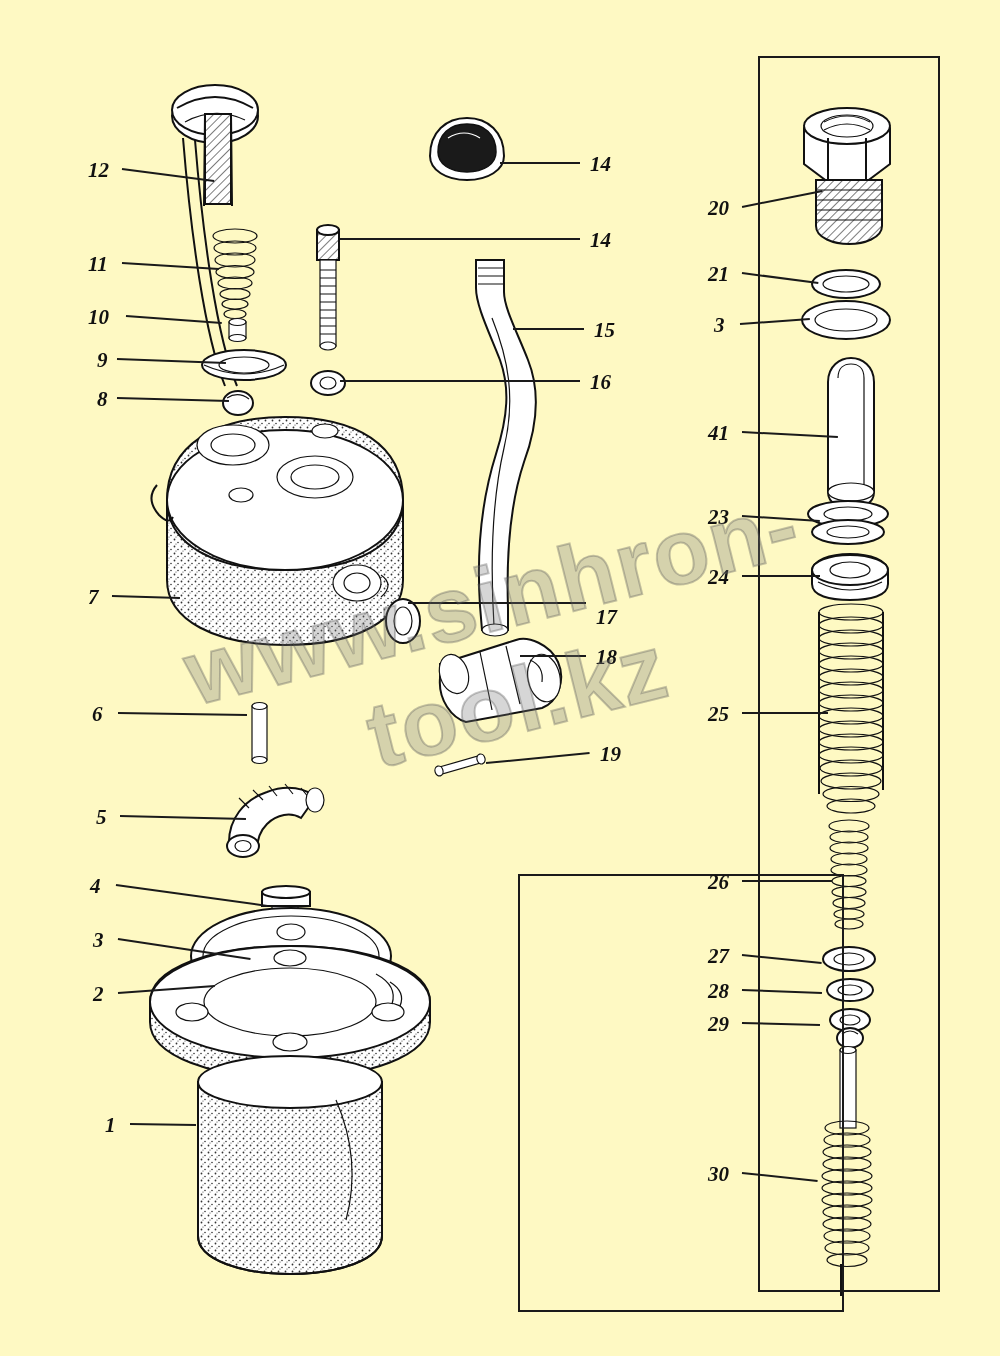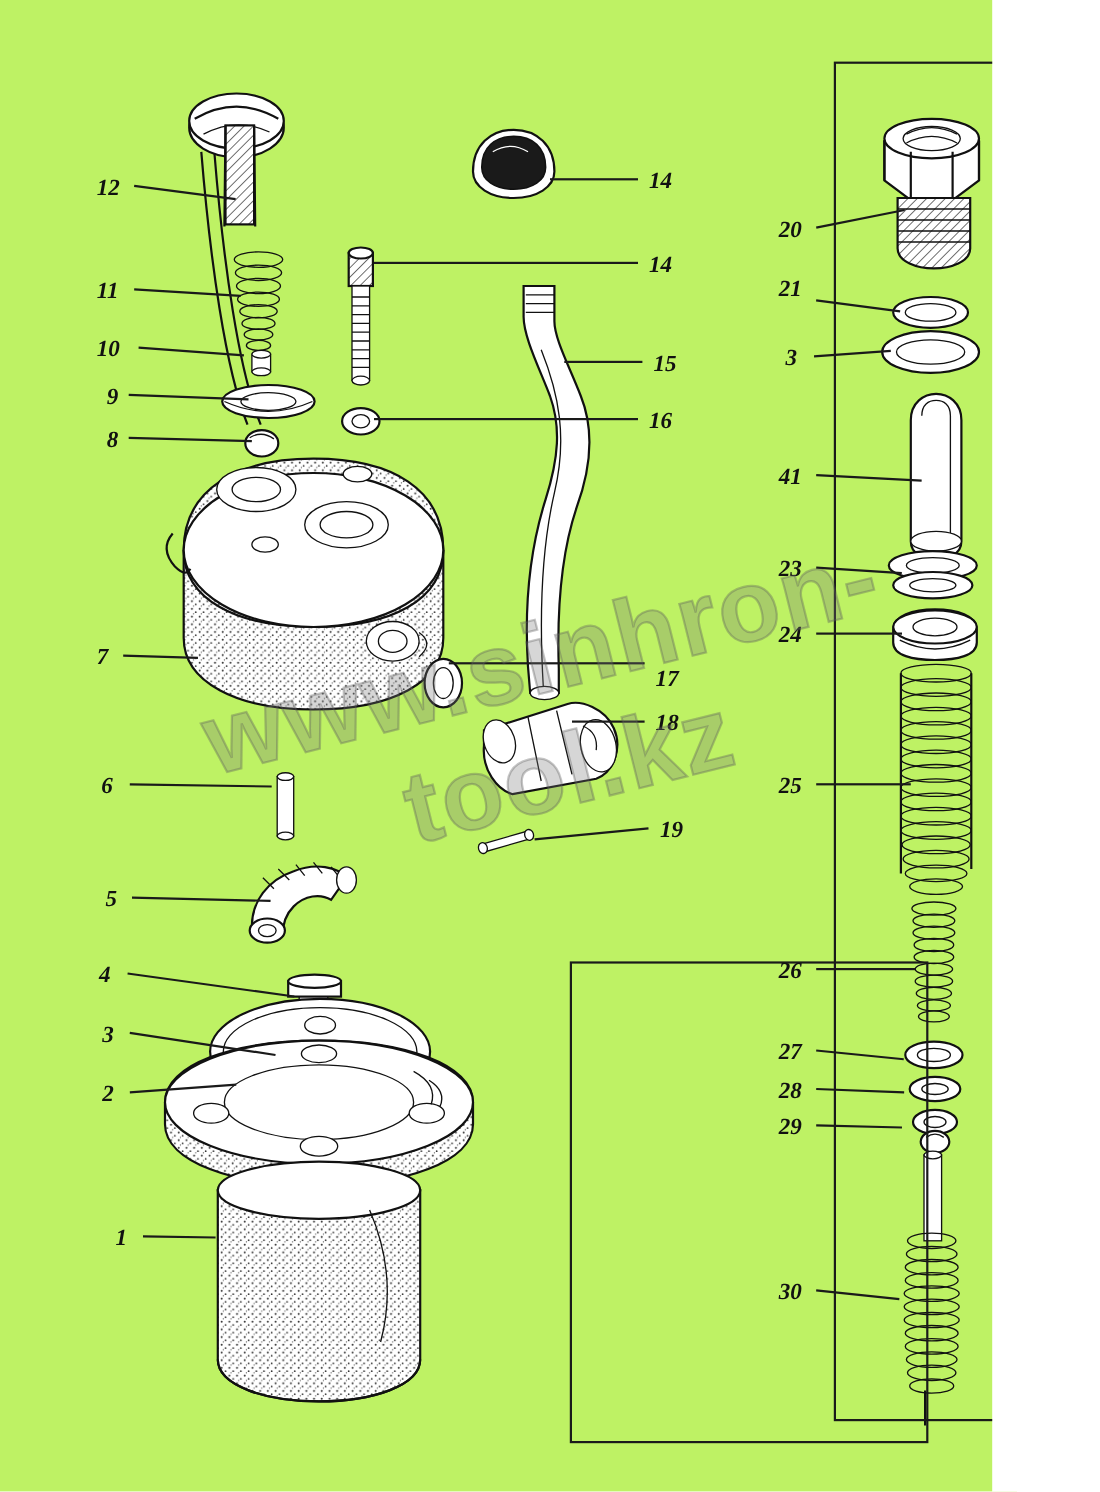--- a/index.html
+++ b/index.html
@@ -5,23 +5,23 @@
   html, body {
     margin: 0;
     padding: 0;
     background: #ffffff;
   }
   body {
     font-family: "Liberation Serif", serif;
   }
   #page {
     position: relative;
-    width: 902px;
+    width: 1000px;
     height: 1356px;
-    background: #bef264;
+    background: #fef9c3;
     overflow: hidden;
   }
   .callout {
     position: absolute;
     font-family: "Liberation Serif", serif;
     font-style: italic;
     font-weight: bold;
     font-size: 21px;
     color: #111;
     white-space: nowrap;
@@ -483,21 +483,21 @@
       <div class="callout" style="left: 93px; top: 982px;">2</div>
       <div class="callout" style="left: 105px; top: 1113px;">1</div>
       <div class="callout" style="left: 590px; top: 152px;">14</div>
       <div class="callout" style="left: 590px; top: 228px;">14</div>
       <div class="callout" style="left: 594px; top: 318px;">15</div>
       <div class="callout" style="left: 590px; top: 370px;">16</div>
       <div class="callout" style="left: 596px; top: 592px; margin-top: 13px;">17</div>
       <div class="callout" style="left: 596px; top: 645px;">18</div>
       <div class="callout" style="left: 600px; top: 742px;">19</div>
       <div class="callout" style="left: 708px; top: 196px;">20</div>
-      <div class="callout" style="left: 708px; top: 250px;">21</div>
+      <div class="callout" style="left: 708px; top: 262px;">21</div>
       <div class="callout" style="left: 714px; top: 313px;">3</div>
       <div class="callout" style="left: 708px; top: 421px;">41</div>
       <div class="callout" style="left: 708px; top: 505px;">23</div>
       <div class="callout" style="left: 708px; top: 565px;">24</div>
       <div class="callout" style="left: 708px; top: 702px; text-align: right;">25</div>
       <div class="callout" style="left: 708px; top: 870px;">26</div>
       <div class="callout" style="left: 708px; top: 944px;">27</div>
       <div class="callout" style="left: 708px; top: 979px;">28</div>
       <div class="callout" style="left: 708px; top: 1012px;">29</div>
       <div class="callout" style="left: 708px; top: 1162px;">30</div>

